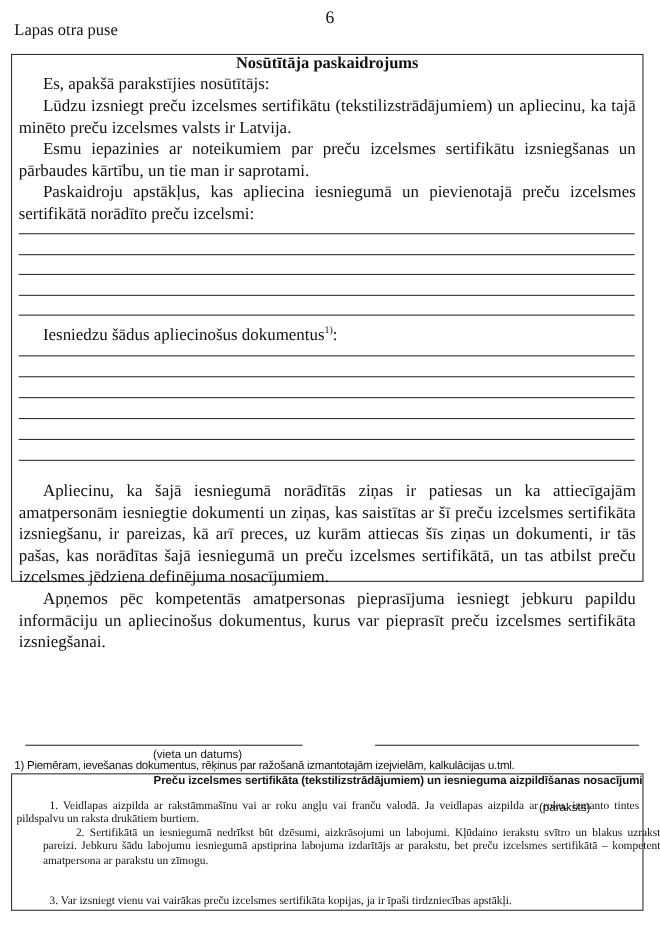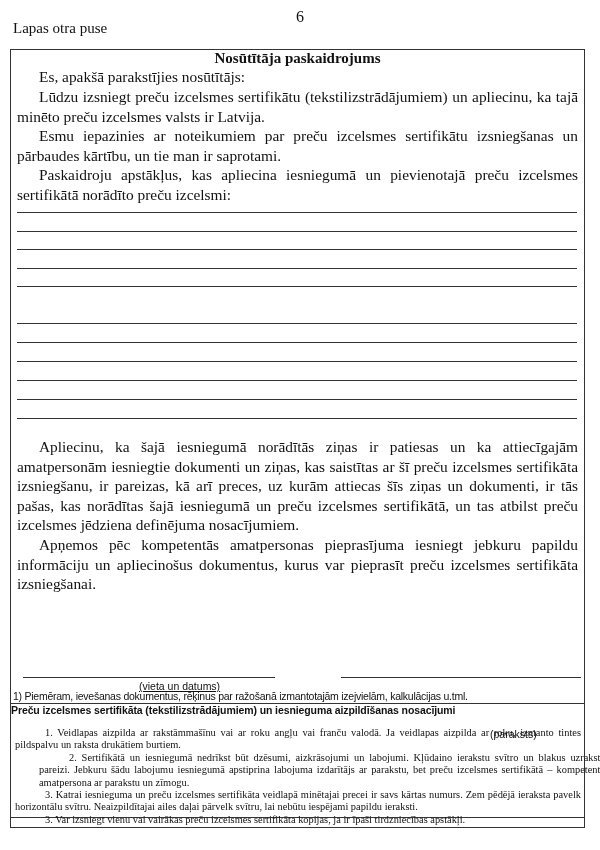--- a/index.html
+++ b/index.html
@@ -11,21 +11,21 @@
     position: absolute; top: 8px; left: 0; width: 600px; text-align: center;
     font-size: 16px;
   }
   .page-side {
     position: absolute; top: 20px; left: 13px; font-size: 15px;
   }
   .box {
     position: absolute; left: 10px; width: 575px;
     border: 1.5px solid #333; box-sizing: border-box;
   }
-  .box-main { top: 49px; height: 769px; }
+  .box-main { top: 49px; height: 480px; }
   .box-rules { top: 703px; height: 125px; }
   .title {
     text-align: center; font-weight: bold; font-size: 15px;
     position: absolute; left: 0; width: 100%; top: 0px;
   }
   .para {
     position: absolute; left: 6px; width: 561px;
     font-size: 15.4px; line-height: 19.6px; text-align: justify;
     text-indent: 22px; margin: 0;
   }
@@ -39,21 +39,21 @@
   }
   .sig-label {
     position: absolute; top: 630px; font-size: 10.5px;
     font-family: "Liberation Sans Narrow", "Liberation Sans", sans-serif;
   }
   .footnote {
     position: absolute; top: 640px; left: 2px; font-size: 10.5px; white-space: nowrap;
     font-family: "Liberation Sans", sans-serif; letter-spacing: -0.25px;
   }
   .rules-title {
-    position: absolute; top: 0px; left: 0; width: 100%; text-align: left;
+    position: absolute; top: 0px; left: 0; width: 100%; text-align: right;
     font-weight: bold; font-size: 10.5px; font-family: "Liberation Sans", sans-serif;
     letter-spacing: -0.1px;
   }
   .rule-item {
     position: absolute; left: 4px; width: 566px;
     font-size: 10.4px; line-height: 12.4px; text-align: justify;
     text-indent: 30px; margin: 0; font-family: "Liberation Serif", serif;
   }
 </style>
 </head>
@@ -69,38 +69,38 @@
   <p class="para" style="top:37px;">Lūdzu izsniegt preču izcelsmes sertifikātu (tekstilizstrādājumiem) un apliecinu, ka tajā minēto preču izcelsmes valsts ir Latvija.</p>
   <p class="para" style="top:115px;">Paskaidroju apstākļus, kas apliecina iesniegumā un pievienotajā preču izcelsmes sertifikātā norādīto preču izcelsmi:</p>
   <p class="para" style="top:76px;">Esmu iepazinies ar noteikumiem par preču izcelsmes sertifikātu izsniegšanas un pārbaudes kārtību, un tie man ir saprotami.</p>
 
   <div class="rule-line" style="top:162px;"></div>
   <div class="rule-line" style="top:181px;"></div>
   <div class="rule-line" style="top:199px;"></div>
   <div class="rule-line" style="top:218px;"></div>
   <div class="rule-line" style="top:236px;"></div>
 
+  <p class="para" style="top:241px;"><span>Iesniedzu šādus apliecinošus dokumentus</span><span class="sup">1)</span><span>:</span></p>
 
   <div class="rule-line" style="top:273px;"></div>
   <div class="rule-line" style="top:292px;"></div>
   <div class="rule-line" style="top:311px;"></div>
   <div class="rule-line" style="top:330px;"></div>
   <div class="rule-line" style="top:349px;"></div>
   <div class="rule-line" style="top:368px;"></div>
 
   <p class="para" style="top:387px;">Apliecinu, ka šajā iesniegumā norādītās ziņas ir patiesas un ka attiecīgajām amatpersonām iesniegtie dokumenti un ziņas, kas saistītas ar šī preču izcelsmes sertifikāta izsniegšanu, ir pareizas, kā arī preces, uz kurām attiecas šīs ziņas un dokumenti, ir tās pašas, kas norādītas šajā iesniegumā un preču izcelsmes sertifikātā, un tas atbilst preču izcelsmes jēdziena definējuma nosacījumiem.</p>
   <p class="para" style="top:485px;">Apņemos pēc kompetentās amatpersonas pieprasījuma iesniegt jebkuru papildu informāciju un apliecinošus dokumentus, kurus var pieprasīt preču izcelsmes sertifikāta izsniegšanai.</p>
 
   <div class="sig-line" style="left:12px; width:252px;"></div>
   <div class="sig-line" style="left:330px; width:240px;"></div>
-  <div class="sig-label" style="left:128px;text-decoration:underline;">(vieta un datums)</div>
+  <div class="sig-label" style="left:128px;">(vieta un datums)</div>
   <div class="sig-label" style="left:479px;margin-top:48px;">(paraksts)</div>
 
   <div class="footnote">1) Piemēram, ievešanas  dokumentus, rēķinus par ražošanā izmantotajām izejvielām, kalkulācijas u.tml.</div>
 </div>
 
 <div class="box box-rules">
   <div class="rules-title">Preču izcelsmes sertifikāta  (tekstilizstrādājumiem) un iesnieguma aizpildīšanas nosacījumi</div>
   <p class="rule-item" style="top:23px;">1. Veidlapas aizpilda ar rakstāmmašīnu vai ar roku angļu vai franču valodā. Ja veidlapas aizpilda ar roku, izmanto tintes pildspalvu un raksta drukātiem burtiem.</p>
   <p class="rule-item" style="top:48px;margin-left:24px;">2. Sertifikātā un iesniegumā nedrīkst būt dzēsumi, aizkrāsojumi un labojumi. Kļūdaino ierakstu svītro un blakus uzraksta pareizi. Jebkuru šādu labojumu iesniegumā apstiprina labojuma izdarītājs ar parakstu, bet preču izcelsmes sertifikātā – kompetentā amatpersona ar parakstu un zīmogu.</p>
-  <p class="rule-item" style="top:85px;">3. Katrai iesnieguma un preču izcelsmes sertifikāta veidlapā minētajai precei ir savs kārtas numurs. Zem pēdējā ieraksta pavelk horizontālu svītru. Neaizpildītajai ailes daļai pārvelk svītru, lai nebūtu iespējami papildu ieraksti.</p>
   <p class="rule-item" style="top:110px;">3. Var izsniegt vienu vai vairākas preču izcelsmes sertifikāta kopijas, ja ir īpaši tirdzniecības apstākļi.</p>
 </div>
 
 </body></html>

